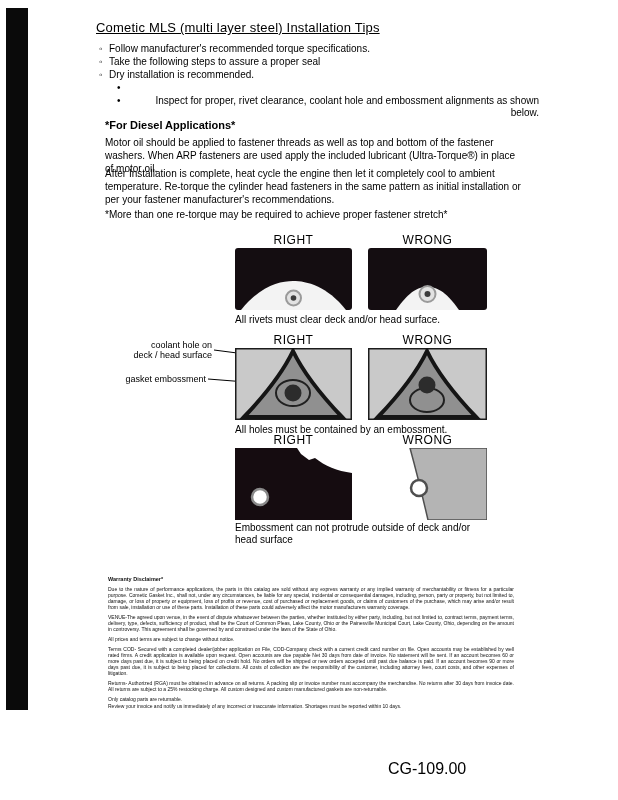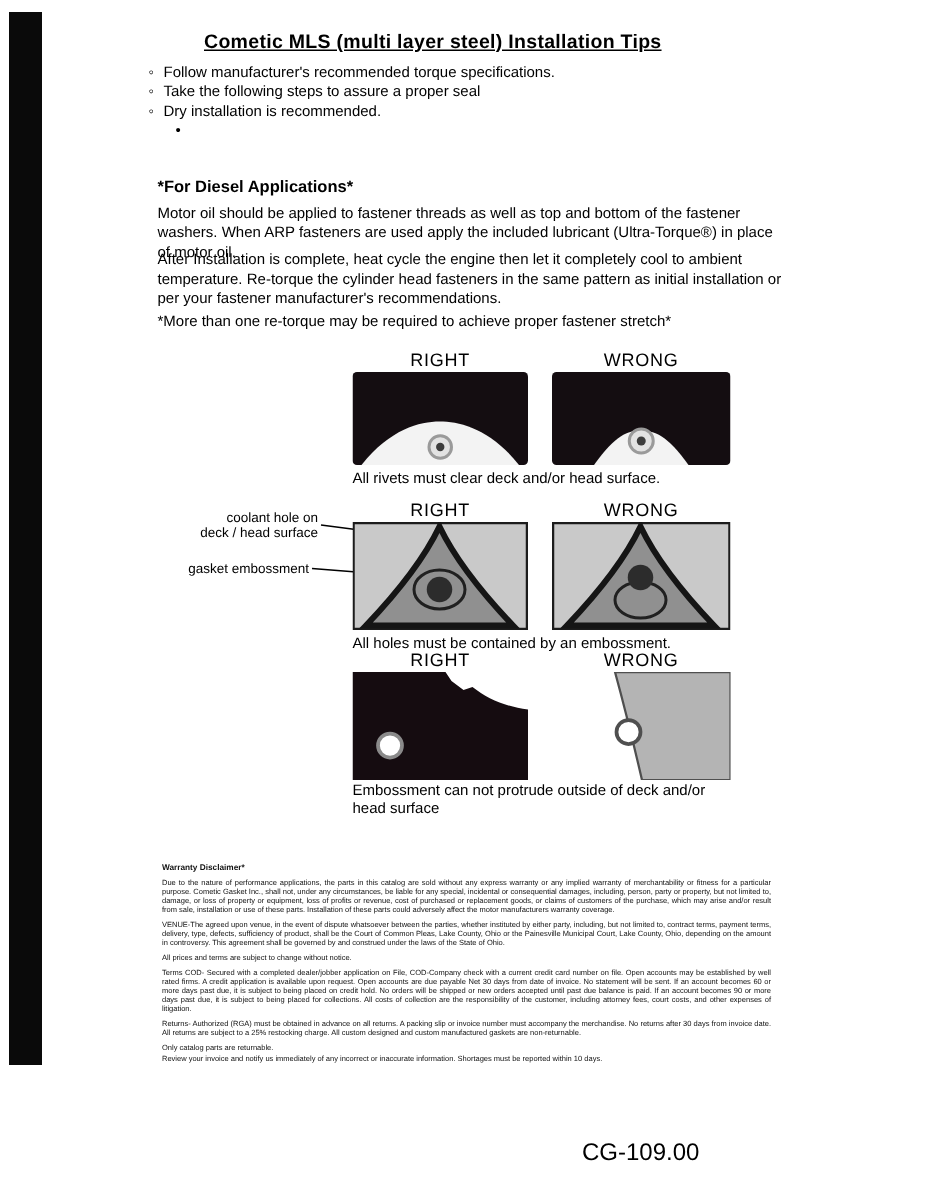--- a/index.html
+++ b/index.html
@@ -6,23 +6,22 @@
   html,body { background:#e8e8e8; }
   .page {
     position:relative; width:618px; height:800px; margin:0 auto;
     background:#ffffff; overflow:hidden;
     font-family:"Liberation Sans", sans-serif; color:#000;
   }
   .left-bar { position:absolute; left:6px; top:8px; width:22px; height:702px; background:#0a0a0a; }
 
   .title {
     position:absolute; left:96px; top:20px;
-    font-size:13px; font-weight:bold; text-decoration:underline;
+    font-size:13px; font-weight:normal; text-decoration:underline;
     letter-spacing:.2px;
-    margin-left:40px;
   }
 
   .bullets { position:absolute; left:99px; top:43px; width:440px; font-size:10px; line-height:11.5px; }
   .b { display:flex; margin-bottom:1.5px;text-align:right; }
   .b .mk { width:10px; flex:0 0 10px; text-align:left; }
   .b.l1 .mk::before { content:"◦"; font-size:10px; }
   .b.l2 { margin-left:18px; }
   .b.l2 .mk::before { content:"•"; font-size:10px; }
 
   .diesel-heading { position:absolute; left:105px; top:119px; font-size:11px; font-weight:bold; }
@@ -70,20 +69,24 @@
     <div class="b l1">
       <span class="mk"></span>
       <span>Take the following steps to assure a proper seal</span>
     </div>
     <div class="b l1">
       <span class="mk"></span>
       <span>Dry installation is recommended.</span>
     </div>
     <div class="b l2">
       <span class="mk"></span>
+    </div>
+    <div class="b l2">
+      <span class="mk"></span>
+      <span>Inspect for proper, rivet clearance, coolant hole and embossment alignments as shown below.</span>
     </div>
   </div>
 
   <h2 class="diesel-heading">*For Diesel Applications*</h2>
   <p class="para p1">Motor oil should be applied to fastener threads as well as top and bottom of the fastener washers. When ARP fasteners are used apply the included lubricant (Ultra-Torque®) in place of motor oil.</p>
   <p class="para p2">After Installation is complete, heat cycle the engine then let it completely cool to ambient temperature. Re-torque the cylinder head fasteners in the same pattern as initial installation or per your fastener manufacturer's recommendations.</p>
   <p class="para p3">*More than one re-torque may be required to achieve proper fastener stretch*</p>
 
   <div class="figures">
 

